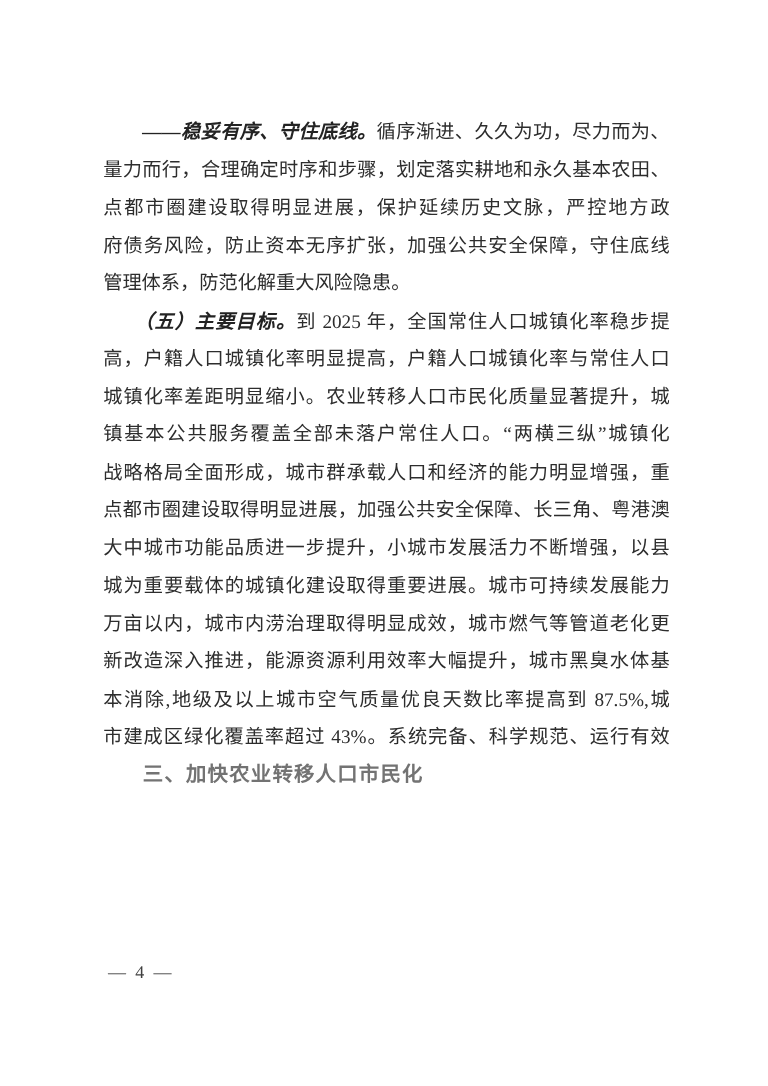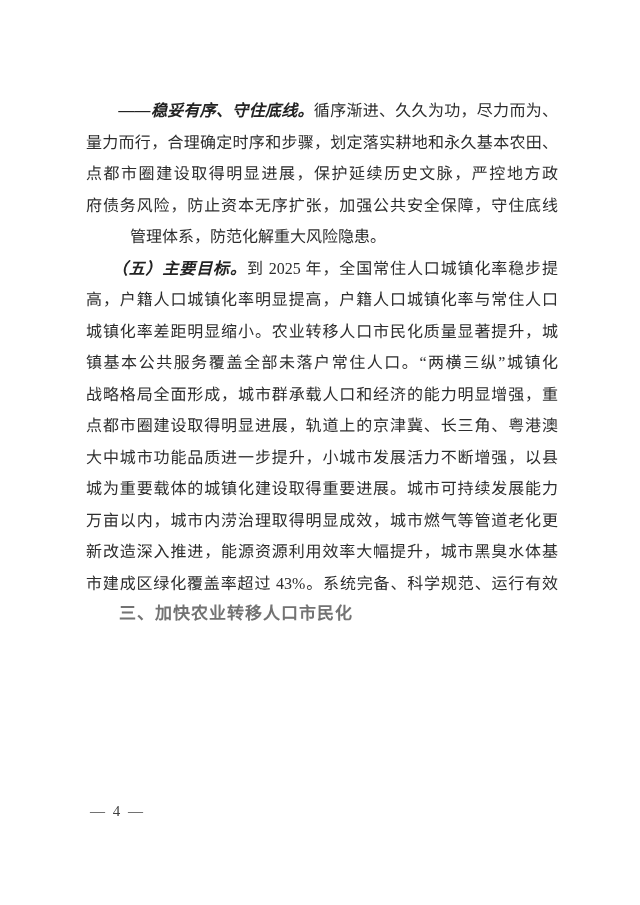--- a/index.html
+++ b/index.html
@@ -29,21 +29,20 @@
   .line {
     height: 31.5px;
     line-height: 31.5px;
     text-align: justify;
     text-align-last: justify;
     white-space: pre-wrap;
     overflow: hidden;
   }
   .line.last {
     text-align-last: left;
-    margin-left: 44px;
   }
   .lead {
     font-weight: bold;
     font-style: italic;
     color: #232323;
   }
   .heading {
     font-family: "Liberation Sans", sans-serif;
     font-weight: bold;
     font-size: 17px;
@@ -74,23 +73,24 @@
         <div class="line"><span>点都市圈建设取得明显进展，保护延续历史文脉，严控地方政</span></div>
         <div class="line"><span>府债务风险，防止资本无序扩张，加强公共安全保障，守住底线</span></div>
         <div class="line last"><span>管理体系，防范化解重大风险隐患。</span></div>
       </div>
       <div class="para">
         <div class="line"><span class="lead">　　（五）主要目标。</span><span>到 2025 年，全国常住人口城镇化率稳步提</span></div>
         <div class="line"><span>高，户籍人口城镇化率明显提高，户籍人口城镇化率与常住人口</span></div>
         <div class="line"><span>城镇化率差距明显缩小。农业转移人口市民化质量显著提升，城</span></div>
         <div class="line"><span>镇基本公共服务覆盖全部未落户常住人口。“两横三纵”城镇化</span></div>
         <div class="line"><span>战略格局全面形成，城市群承载人口和经济的能力明显增强，重</span></div>
-        <div class="line"><span>点都市圈建设取得明显进展，轨道上的京津冀、长三角、粤港澳</span></div>
+        <div class="line"><span>点都市圈建设取得明显进展，加强公共安全保障、长三角、粤港澳</span></div>
         <div class="line"><span>大中城市功能品质进一步提升，小城市发展活力不断增强，以县</span></div>
         <div class="line"><span>城为重要载体的城镇化建设取得重要进展。城市可持续发展能力</span></div>
         <div class="line"><span>万亩以内，城市内涝治理取得明显成效，城市燃气等管道老化更</span></div>
         <div class="line"><span>新改造深入推进，能源资源利用效率大幅提升，城市黑臭水体基</span></div>
+        <div class="line"><span>本消除,地级及以上城市空气质量优良天数比率提高到 87.5%,城</span></div>
         <div class="line"><span>市建成区绿化覆盖率超过 43%。系统完备、科学规范、运行有效</span></div>
       </div>
       <div class="heading">三、加快农业转移人口市民化</div>
     </div>
   <div class="page-number">— 4 —</div>
 </div>
 
 </body></html>

